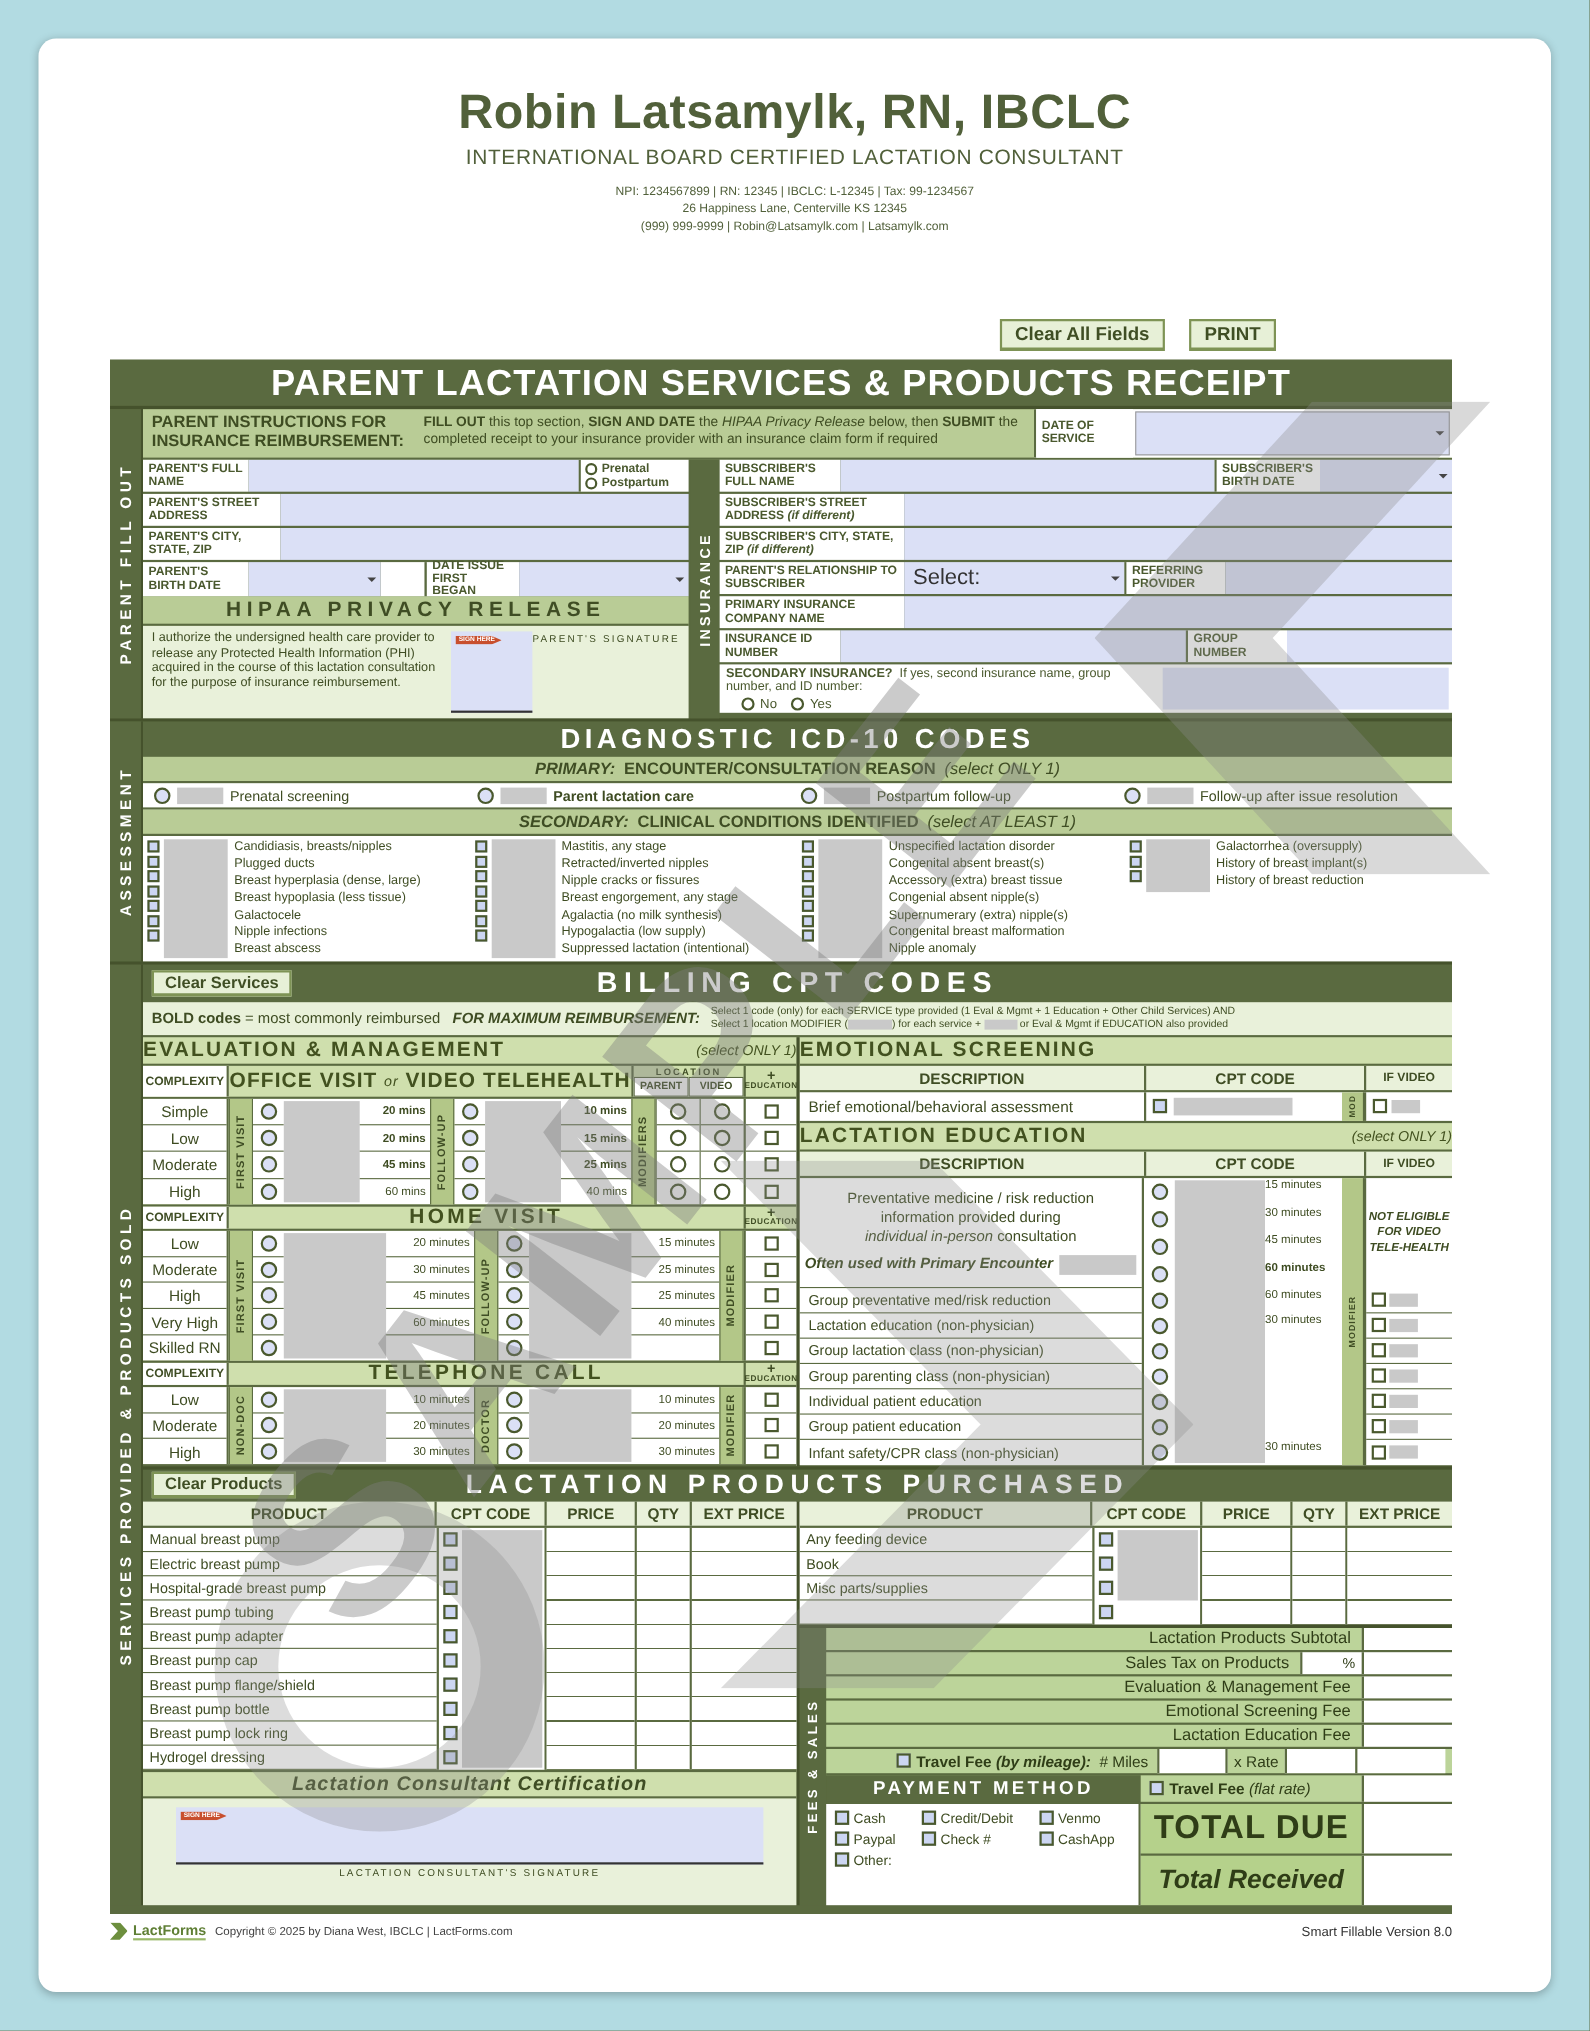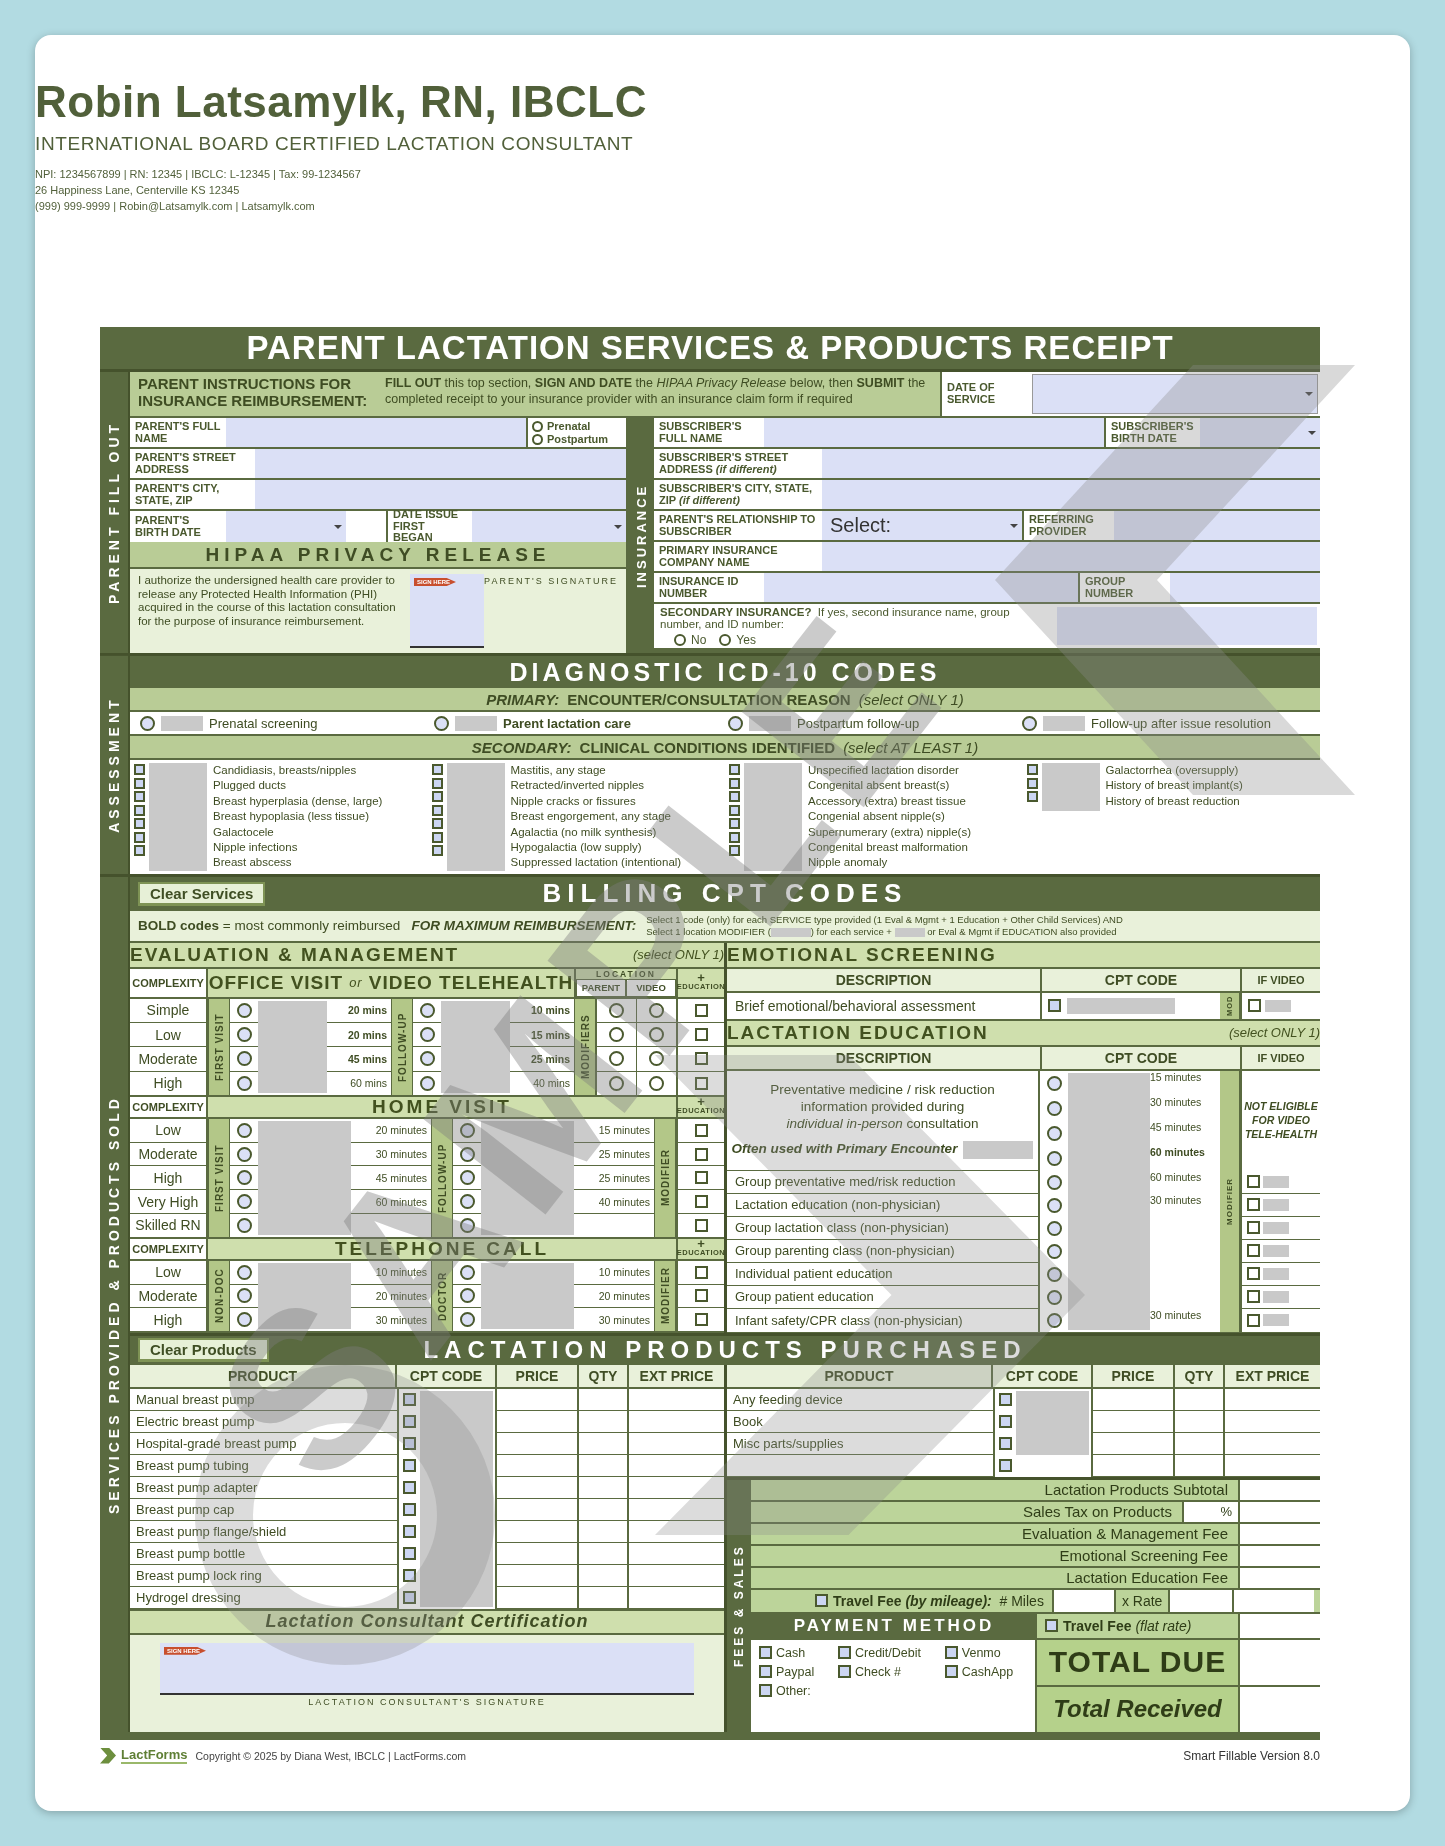--- a/index.html
+++ b/index.html
@@ -4,21 +4,21 @@
 <style>
   :root{
     --olive:#5a6a40; --olive-d:#45522c; --band:#b9cc96; --band2:#cfdfad;
     --cellg:#e9f1da; --feeband:#bcd49a; --lav:#dbe0f6; --lavcb:#ccd6f2;
     --gray:#c9c9c9; --gt:#4a592e; --btn:#e7f0d7;
   }
   *{box-sizing:border-box;margin:0;padding:0}
   body{width:1445px;height:1846px;background:#b2dbe2;font-family:"Liberation Sans",sans-serif;position:relative;overflow:hidden}
   .page{position:absolute;left:35px;top:35px;width:1375px;height:1776px;background:#fff;border-radius:16px;box-shadow:0 2px 8px rgba(0,0,0,.25)}
   
-  .hd{ color:#51603a;padding-top:42px}
+  .hd{ text-align:center;color:#51603a;padding-top:42px}
   .hd .name{font-size:44px;font-weight:700;letter-spacing:.5px}
   .hd .sub{font-size:19px;letter-spacing:.6px;margin-top:6px}
   .hd .meta{font-size:11px;margin-top:12px;line-height:1.45}
   .toolbar{position:absolute;top:255px;left:0;width:1285px;display:flex;justify-content:flex-end;gap:22px;padding-right:160px}
   .btn{background:var(--btn);border:2px solid #7e9355;border-bottom:3px solid #7e9355;color:#3f4e24;font-weight:700;font-size:17px;padding:2px 12px}
   
   .form{position:absolute;left:65px;top:292px;width:1220px;background:var(--olive);padding-bottom:8px}
   .titlebar{height:42px;background:var(--olive);color:#fff;font-weight:700;font-size:33px;letter-spacing:1px;display:flex;align-items:center;justify-content:center}
   .vt{writing-mode:vertical-rl;transform:rotate(180deg);display:flex;align-items:center;justify-content:center;color:#fff;background:var(--olive);font-weight:700;font-size:14px;letter-spacing:4px;flex:0 0 28px}
   .vt2{writing-mode:vertical-rl;transform:rotate(180deg);display:flex;align-items:center;justify-content:center;font-weight:700;color:#3f4d24;background:#b3c788;font-size:10px;letter-spacing:1px}
@@ -197,20 +197,24 @@
   <div class="hd">
     <div class="name">Robin Latsamylk, RN, IBCLC</div>
     <div class="sub">INTERNATIONAL BOARD CERTIFIED LACTATION CONSULTANT</div>
     <div class="meta">
       <div>NPI: 1234567899 | RN: 12345 | IBCLC: L-12345 | Tax: 99-1234567</div>
       <div>26 Happiness Lane, Centerville KS 12345</div>
       <div>(999) 999-9999 | Robin@Latsamylk.com | Latsamylk.com</div>
     </div>
   </div>
 
+  <div class="toolbar">
+    <button class="btn">Clear All Fields</button>
+    <button class="btn">PRINT</button>
+  </div>
 
   <div class="form">
     <div class="titlebar">PARENT LACTATION SERVICES &amp; PRODUCTS RECEIPT</div>
 
     <div class="sec">
       <div class="vt">PARENT FILL OUT</div>
       <div class="secbody">
         <div class="topband">
           <div class="instr-title">
             <span>PARENT INSTRUCTIONS FOR</span><br>

